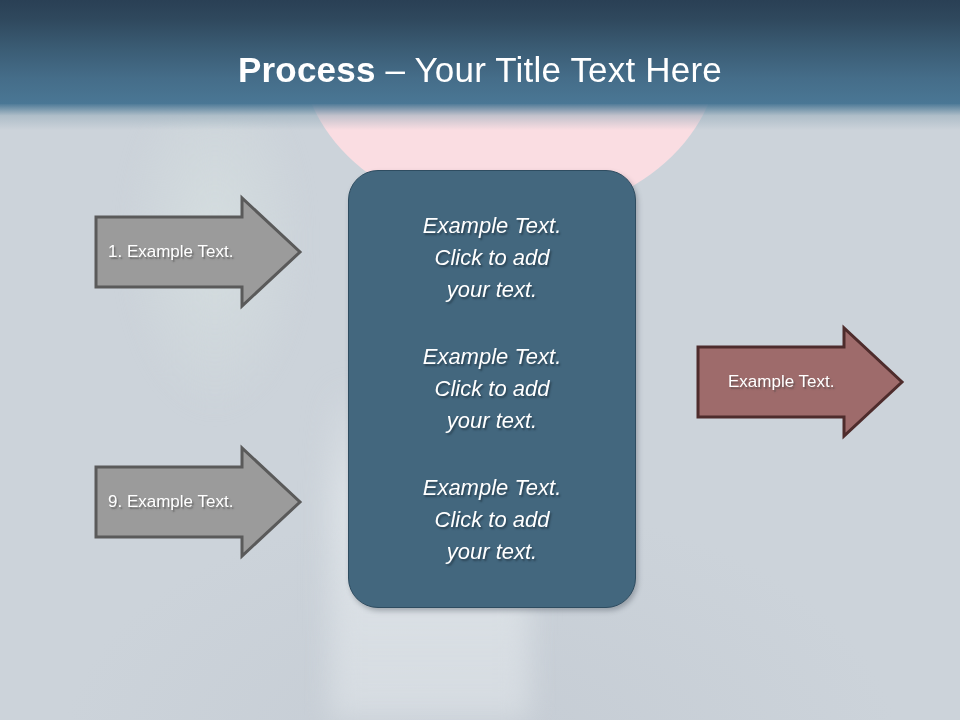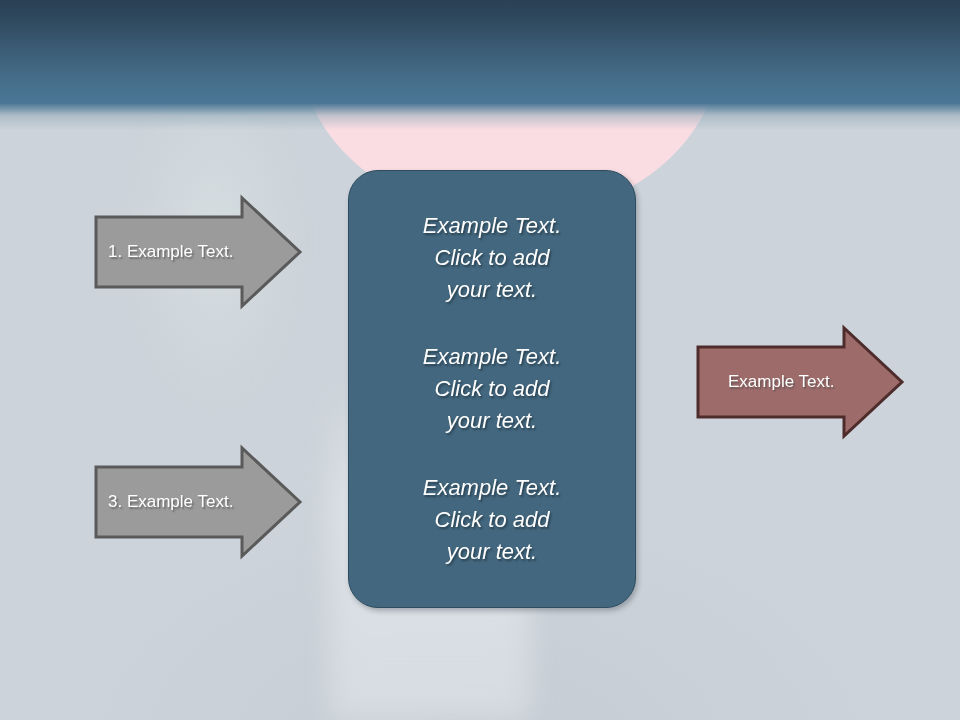--- a/index.html
+++ b/index.html
@@ -157,34 +157,37 @@
 
 <div id="slide">
 
   <div class="bg-base"></div>
   <div class="bg-band2"></div>
   <div class="bg-pink"></div>
   <div class="bg-band"></div>
 
   <div class="header-bar"></div>
   <div class="header-fade"></div>
+  <div class="slide-title">
+    <span class="t-bold">Process </span><span class="t-rest">– Your Title Text Here</span>
+  </div>
 
   <div class="arrow" style="left:94px; top:196px; width:208px; height:112px;">
     <svg width="208" height="112" viewBox="0 0 208 112">
       <polygon points="2,21 148,21 148,2 206,56 148,110 148,91 2,91" fill="#9b9b9b" stroke="#5a5a5a" stroke-width="3" stroke-linejoin="miter"></polygon>
     </svg>
     <span class="arrow-label" style="left:14px; top:46px;">1.  Example Text.</span>
   </div>
 
 
   <div class="arrow" style="left:94px; top:446px; width:208px; height:112px;">
     <svg width="208" height="112" viewBox="0 0 208 112">
       <polygon points="2,21 148,21 148,2 206,56 148,110 148,91 2,91" fill="#9b9b9b" stroke="#5a5a5a" stroke-width="3" stroke-linejoin="miter"></polygon>
     </svg>
-    <span class="arrow-label" style="left:14px; top:46px;">3. Example Text.</span>
+    <span class="arrow-label" style="left:14px; top:46px;">9. Example Text.</span>
   </div>
 
   <div class="centre-box">
     <div class="cb-para">Example Text.
 Click  to add
 your text.</div>
     <div class="cb-para">Example Text.
 Click  to add
 your text.</div>
     <div class="cb-para">Example Text.

